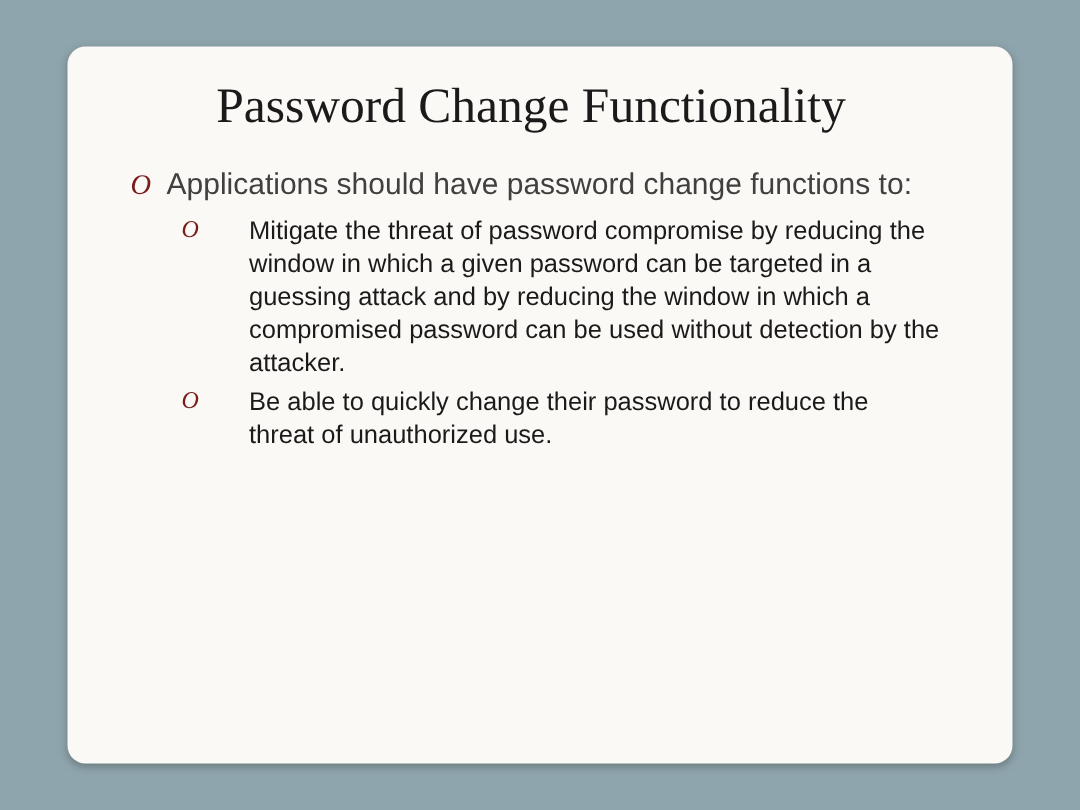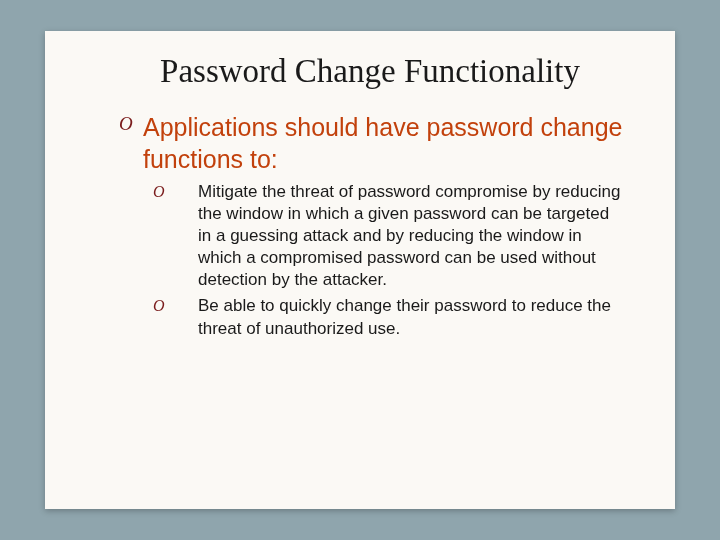--- a/index.html
+++ b/index.html
@@ -9,22 +9,23 @@
     display: flex;
     align-items: center;
     justify-content: center;
     font-family: Arial, Helvetica, sans-serif;
   }
   .slide {
     width: 630px;
     height: 478px;
     background: #fbf9f5;
     box-shadow: 0 2px 6px rgba(0,0,0,0.25);
-    padding: 22px 48px 30px 68px;
+    padding: 22px 48px 30px 36px;
     position: relative;
+    border-radius: 12px;
   }
   .title {
     font-family: Georgia, 'Times New Roman', serif;
     font-weight: 400;
     font-size: 33px;
     line-height: 1.15;
     color: #1a1a1a;
     text-align: center;
     margin: 0 auto 20px auto;
     width: 100%;
@@ -44,23 +45,23 @@
     margin-left: 6px;
     margin-bottom: 6px;
   }
   .lvl1 .bullet-mark {
     font-size: 19px;
     width: 24px;
     line-height: 1.25;
     padding-top: 1px;
   }
   .lvl1 .bullet-text {
-    font-size: 25px;
+    font-size: 20px;
     line-height: 1.28;
-    color: #c2410c;
+    color: #404040;
   }
   .lvl2 {
     margin-left: 40px;
     margin-bottom: 4px;
   }
   .lvl2 .bullet-mark {
     font-size: 16px;
     width: 22px;
     line-height: 1.28;
     padding-top: 1px;

